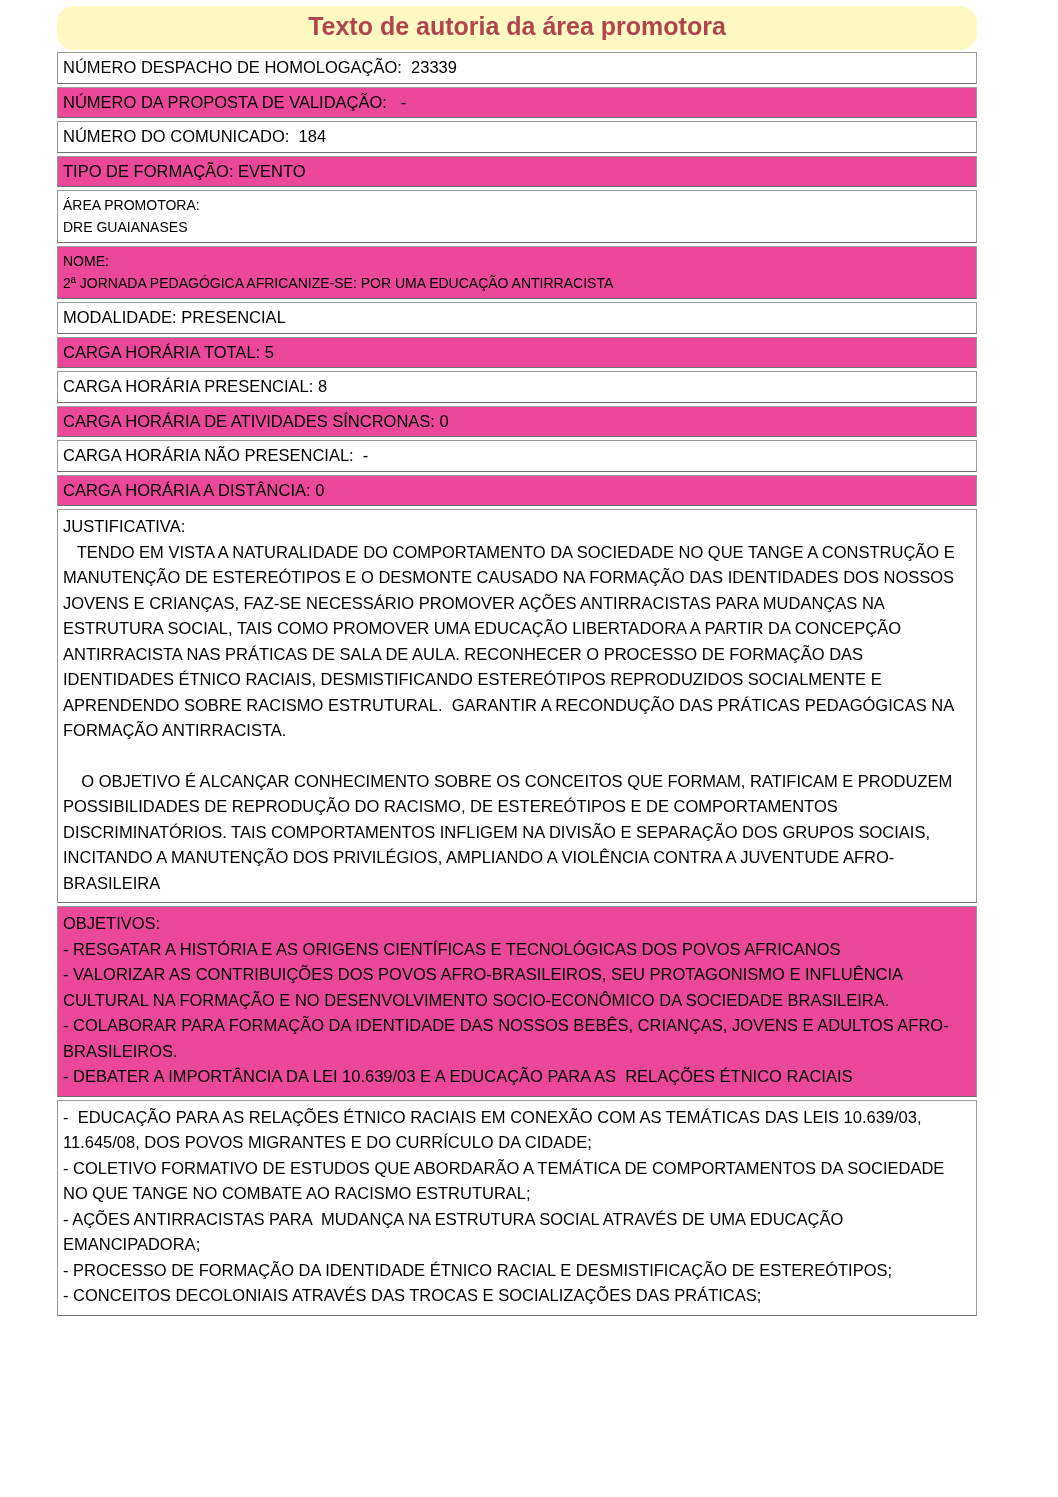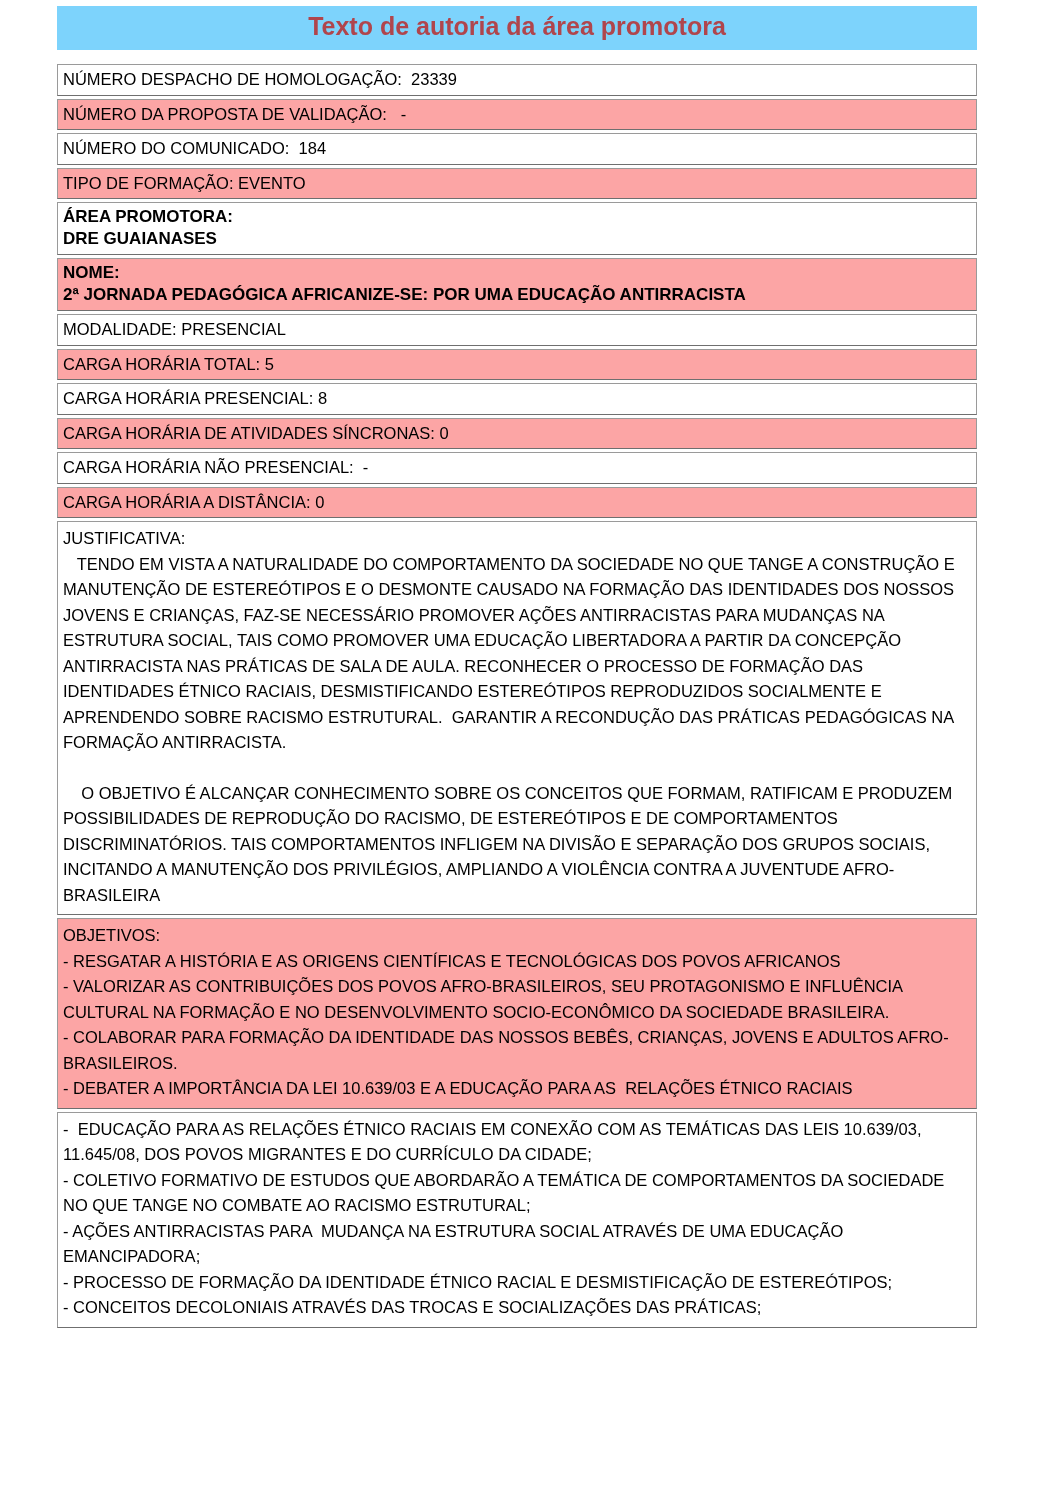--- a/index.html
+++ b/index.html
@@ -38,48 +38,49 @@
 
   
   .sheet {
     width: 920px;
     margin: 0 auto;
     margin-left: 57px;
     margin-top: 6px;
   }
 
   .banner {
-    background: #7dd3fc;
+    background: #fef9c3;
     text-align: center;
     padding: 5px 0 9px 0;
-    margin-bottom: 14px;
+    margin-bottom: 2px;
+    border-radius: 17px;
   }
   .banner-text {
     color: #b0454c;
     font-size: 25px;
     font-weight: bold;
     line-height: 30px;
   }
 
   .row {
     border: 1px solid #9a9a9a;
     border-bottom-color: #6f6f6f;
     box-sizing: border-box;
     padding: 3px 4px 4px 5px;
     margin-bottom: 3px;
     background: #ffffff;
     font-size: 16.5px;
     line-height: 22.5px;
   }
   .row.peach {
-    background: #fca5a5;
+    background: #ec4899;
   }
   .row.bold {
-    font-weight: bold;
-    font-size: 17px;
+    font-weight: normal;
+    font-size: 14px;
     line-height: 22px;
   }
   .row .line {
     white-space: pre-wrap;
   }
 
   .row.block {
     line-height: 25.5px;
     font-size: 16.5px;
     padding: 4px 14px 6px 5px;

